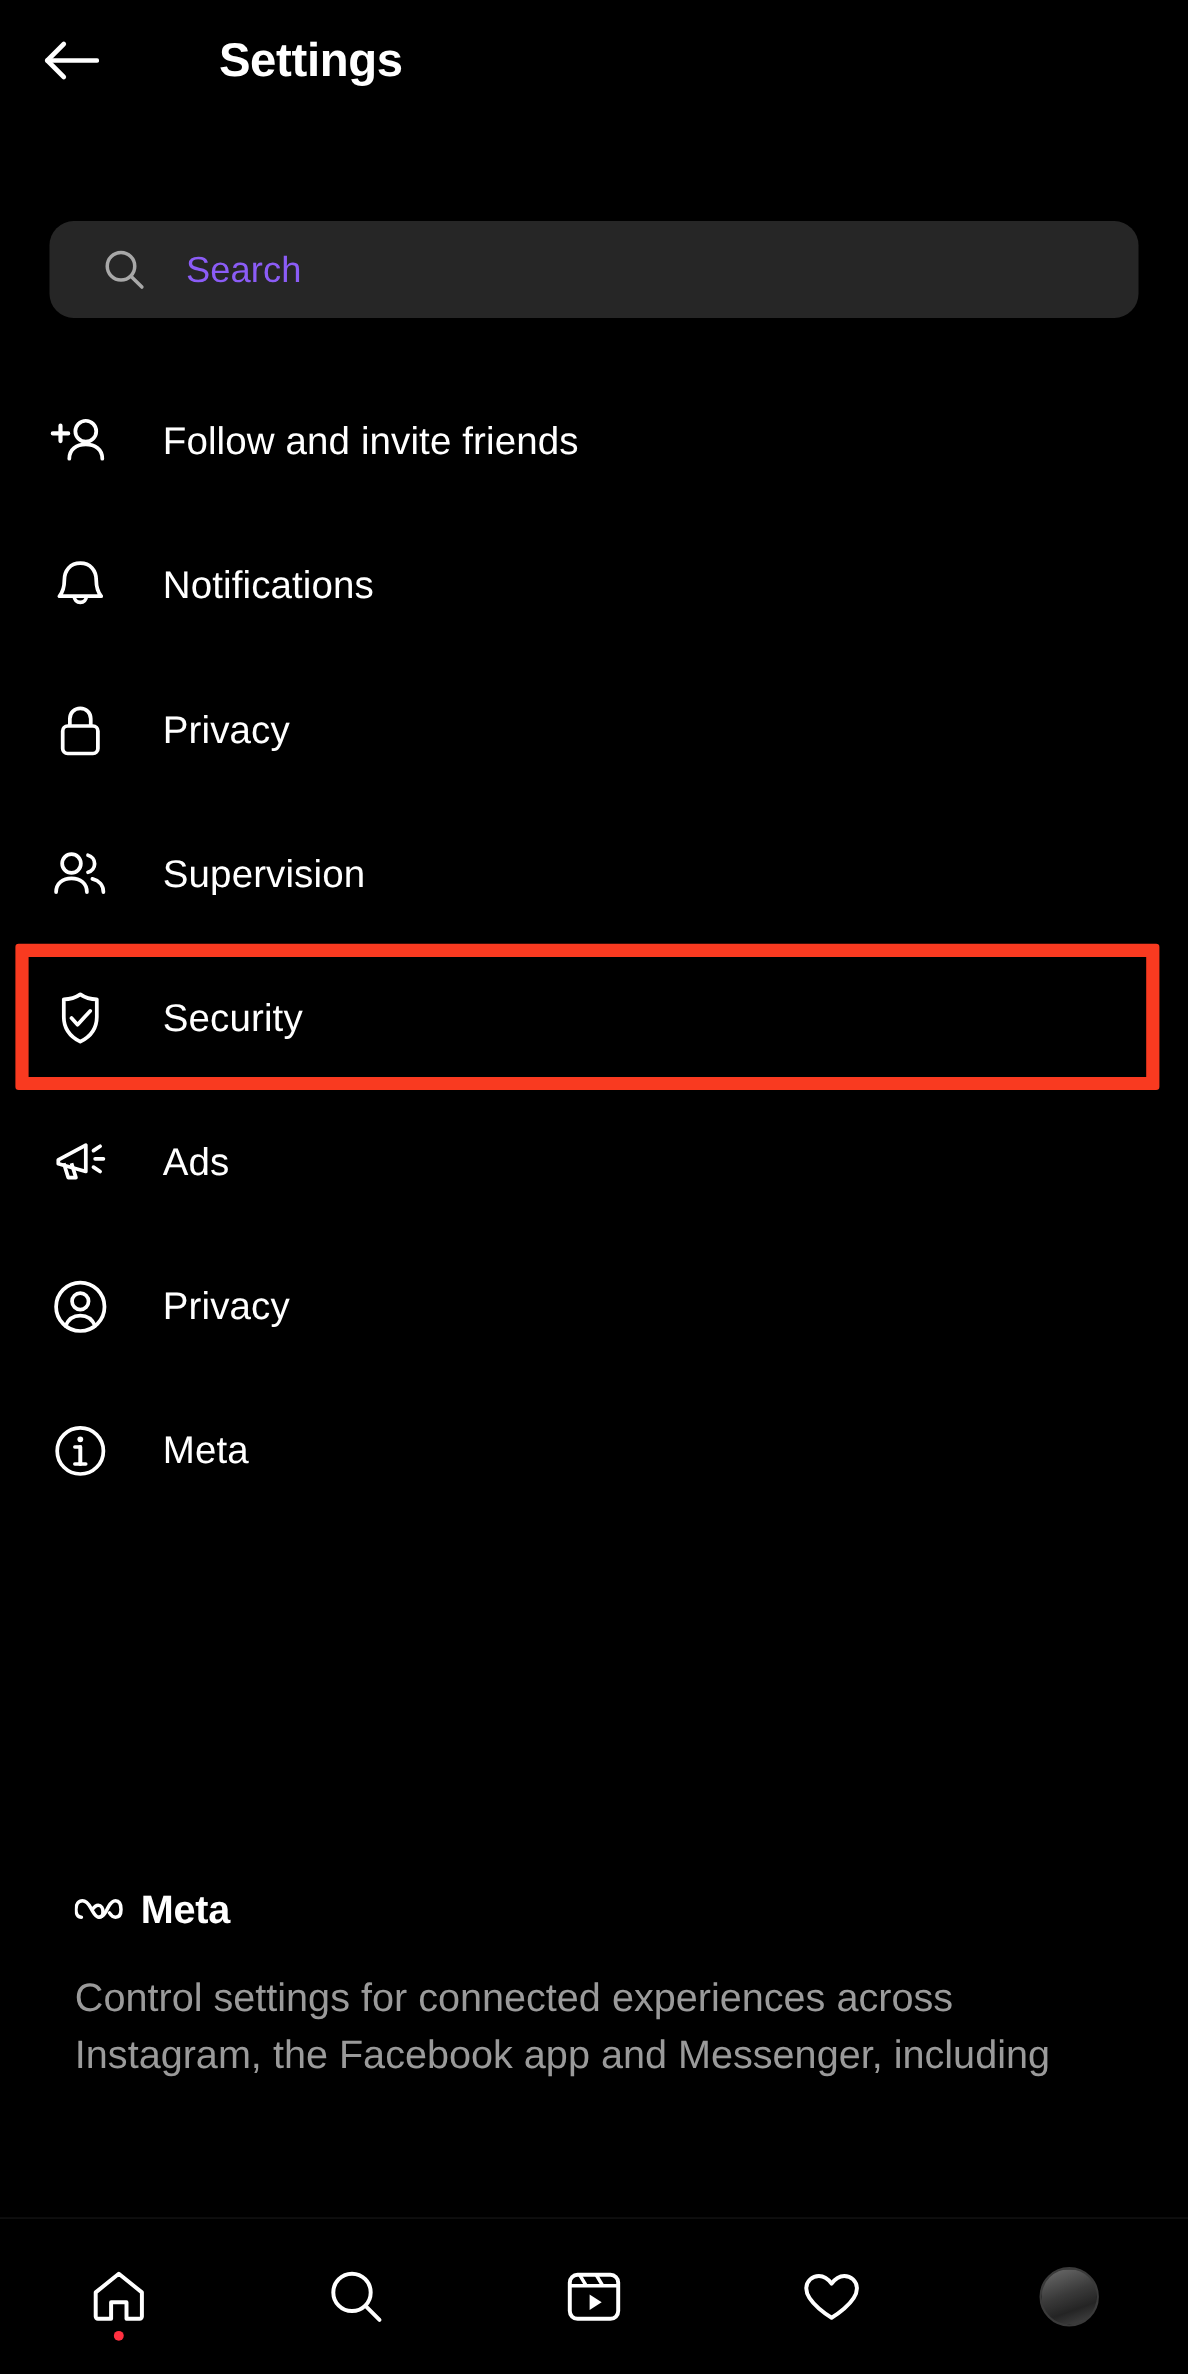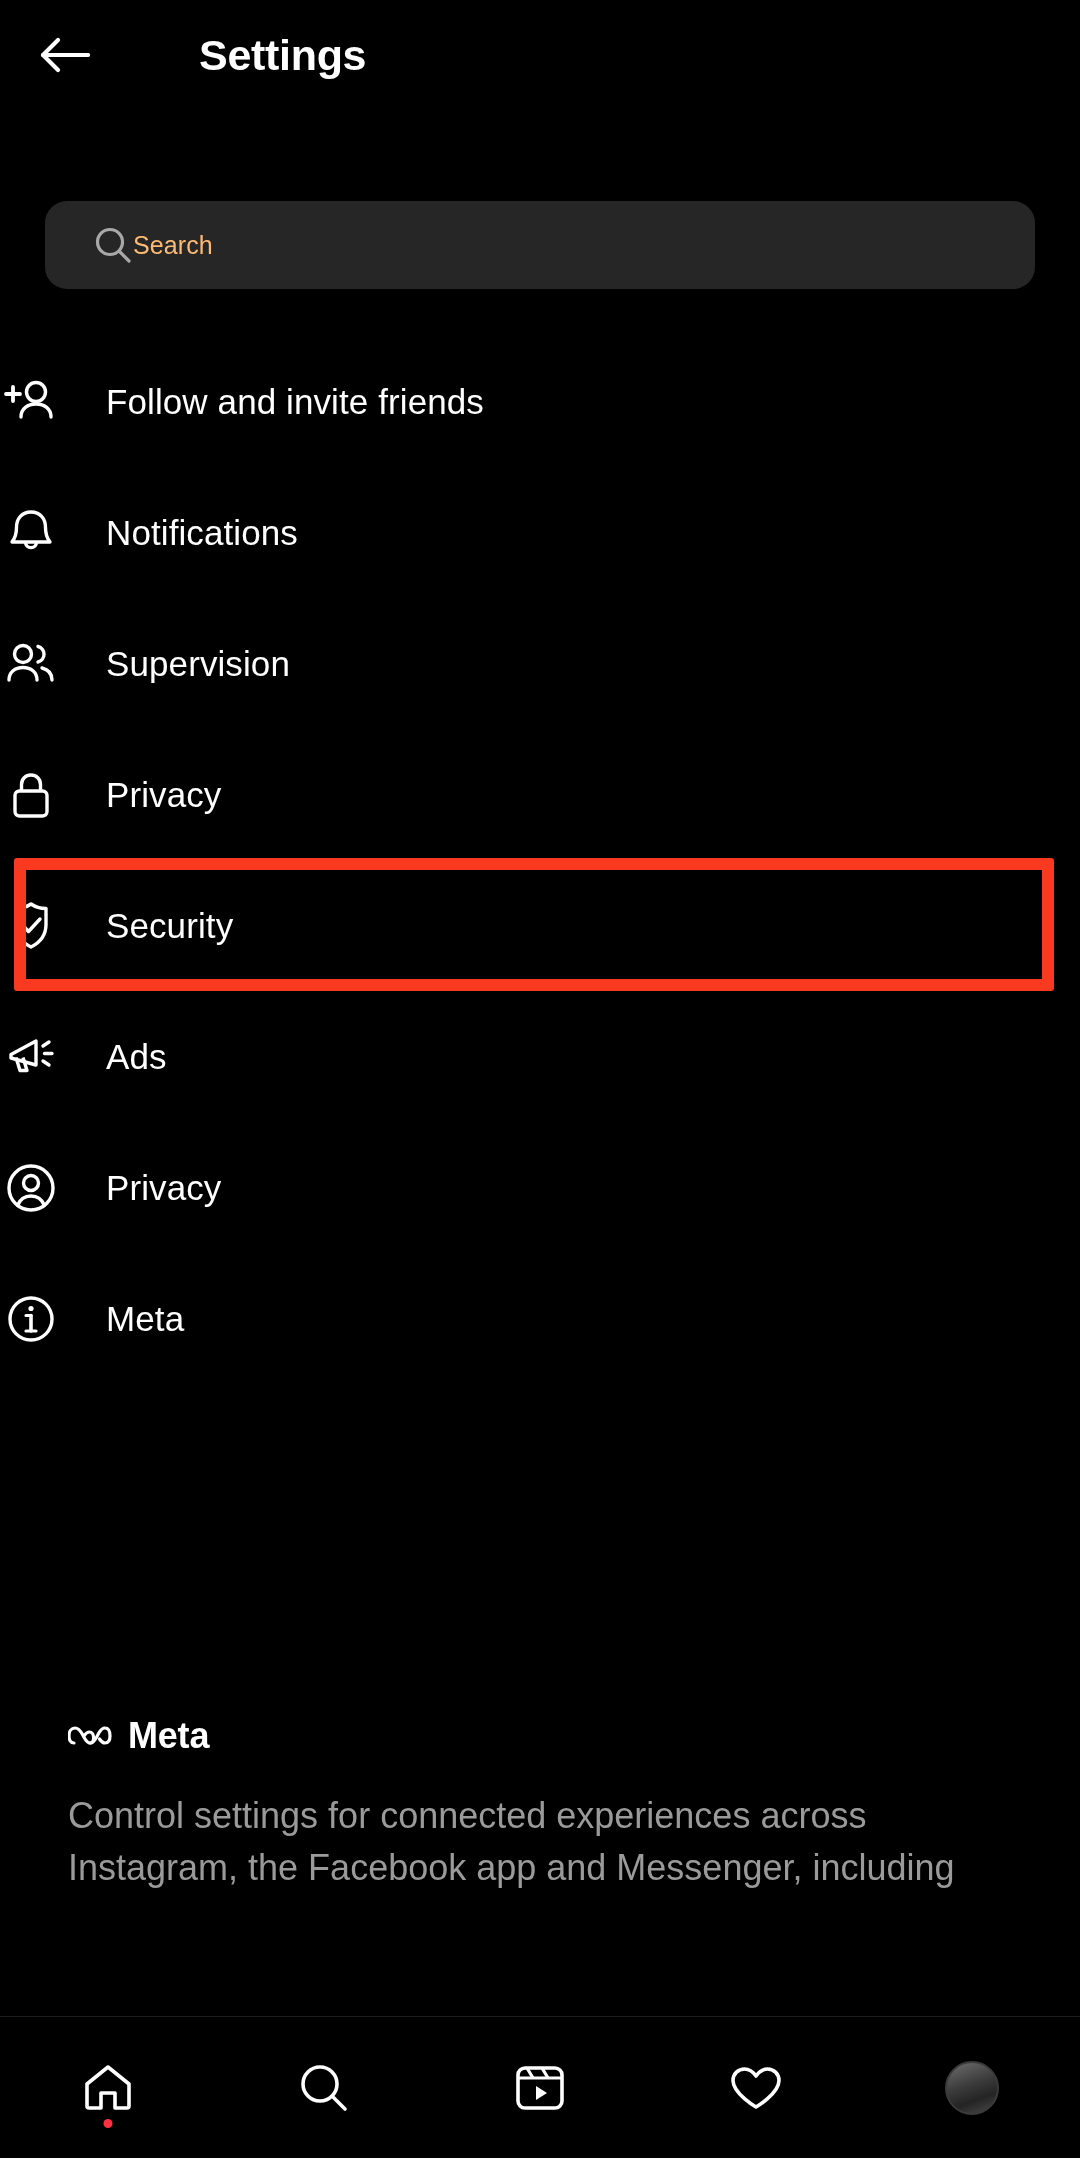--- a/index.html
+++ b/index.html
@@ -24,28 +24,28 @@
   }
 
   
   .search-wrap {
     position:absolute; left:45px; top:201px; width:990px; height:88px;
     background:#262626; border-radius:22px; display:flex; align-items:center;
     cursor:text;
   }
   .search-icon { margin-left:48px; display:flex; align-items:center; }
   .search-placeholder {
-    font-size:25px; color:#fdba74; letter-spacing:0.1px;
+    margin-left:36px; font-size:33px; color:#8b5cf6; letter-spacing:0.1px;
   }
 
   
   .menu { position:absolute; left:0; top:336px; width:1080px; }
   .menu-row {
     position:relative; height:131px; display:flex; align-items:center;
-    cursor:pointer;
+    padding-left:42px; cursor:pointer;
   }
   .menu-icon {
     width:62px; height:62px; display:flex; align-items:center; justify-content:center;
     flex:0 0 62px;
   }
   .menu-label {
     margin-left:44px; font-size:35px; color:#fff; letter-spacing:0.1px;
     line-height:1;
   }
 
@@ -136,37 +136,37 @@
           <path d="M29 8 c-9 0-14.5 6.5-14.5 15.5 0 9-2.5 12-4.5 14.5 h38 c-2-2.5-4.5-5.5-4.5-14.5 C43.5 14.5 38 8 29 8 Z" stroke="#fff" stroke-width="3.4" stroke-linejoin="round" fill="none"></path>
           <path d="M23.5 38 c0 3.2 2.4 5.6 5.5 5.6 s5.5-2.4 5.5-5.6" stroke="#fff" stroke-width="3.4" fill="none"></path>
         </svg>
       </span>
       <span class="menu-label">Notifications</span>
     </div>
 
     <div class="menu-row">
       <span class="menu-icon">
         <svg width="58" height="58" viewBox="0 0 58 58" fill="none">
+          <rect x="13" y="25" width="32" height="25" rx="4.5" stroke="#fff" stroke-width="3.4" fill="none"></rect>
+          <path d="M19.5 25 V18.5 C19.5 13 23.5 9 29 9 s9.5 4 9.5 9.5 V25" stroke="#fff" stroke-width="3.4" fill="none"></path>
+        </svg>
+      </span>
+      <span class="menu-label">Privacy</span>
+    </div>
+
+    <div class="menu-row">
+      <span class="menu-icon">
+        <svg width="58" height="58" viewBox="0 0 58 58" fill="none">
           <circle cx="21" cy="19" r="8.5" stroke="#fff" stroke-width="3.4"></circle>
           <path d="M7 45 c0-8 6.2-12.5 14-12.5 s14 4.5 14 12.5" stroke="#fff" stroke-width="3.4" stroke-linecap="round" fill="none"></path>
           <path d="M36 11.5 a8 8 0 0 1 0 15.5" stroke="#fff" stroke-width="3.4" stroke-linecap="round" fill="none"></path>
           <path d="M40 33 c6 1.5 10 5.8 10 12" stroke="#fff" stroke-width="3.4" stroke-linecap="round" fill="none"></path>
         </svg>
       </span>
       <span class="menu-label">Supervision</span>
-    </div>
-
-    <div class="menu-row">
-      <span class="menu-icon">
-        <svg width="58" height="58" viewBox="0 0 58 58" fill="none">
-          <rect x="13" y="25" width="32" height="25" rx="4.5" stroke="#fff" stroke-width="3.4" fill="none"></rect>
-          <path d="M19.5 25 V18.5 C19.5 13 23.5 9 29 9 s9.5 4 9.5 9.5 V25" stroke="#fff" stroke-width="3.4" fill="none"></path>
-        </svg>
-      </span>
-      <span class="menu-label">Privacy</span>
     </div>
 
     <div class="menu-row">
       <span class="menu-icon">
         <svg width="58" height="58" viewBox="0 0 58 58" fill="none">
           <path d="M29 7 c-5 3.5-10 4.5-15 4.5 v16 c0 12 8 19 15 22.5 c7-3.5 15-10.5 15-22.5 v-16 c-5 0-10-1-15-4.5 Z" stroke="#fff" stroke-width="3.4" stroke-linejoin="round" fill="none"></path>
           <path d="M21 28.5 l5.5 6 L38 22" stroke="#fff" stroke-width="3.4" stroke-linecap="round" stroke-linejoin="round" fill="none"></path>
         </svg>
       </span>
       <span class="menu-label">Security</span>

